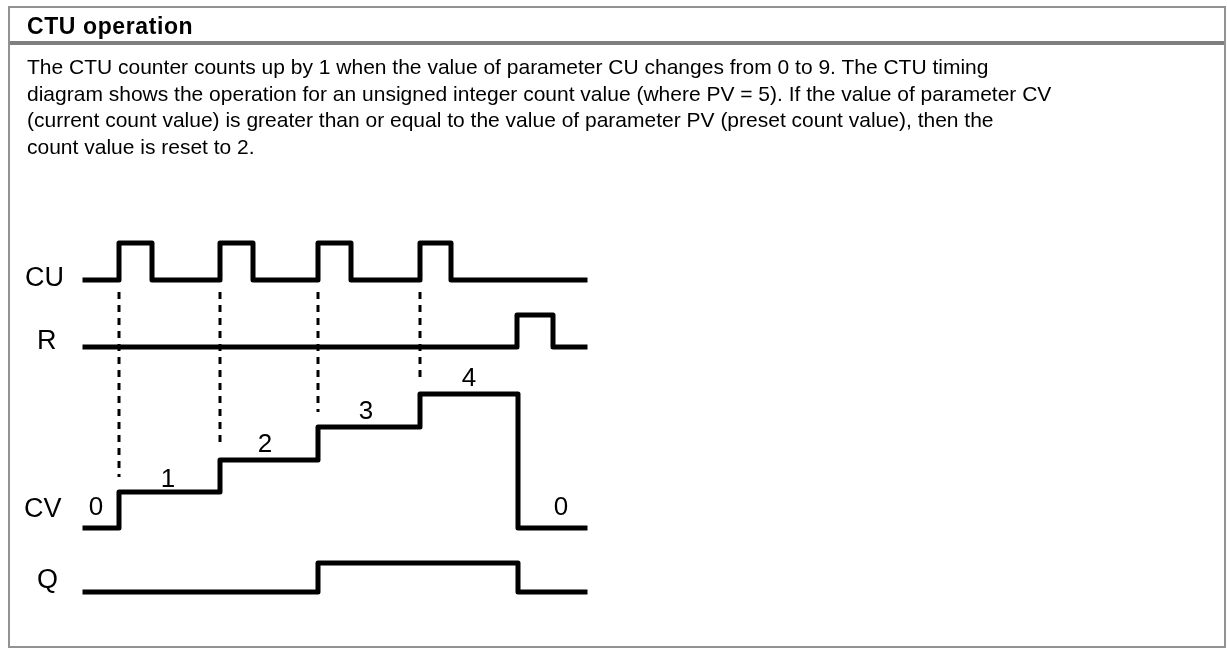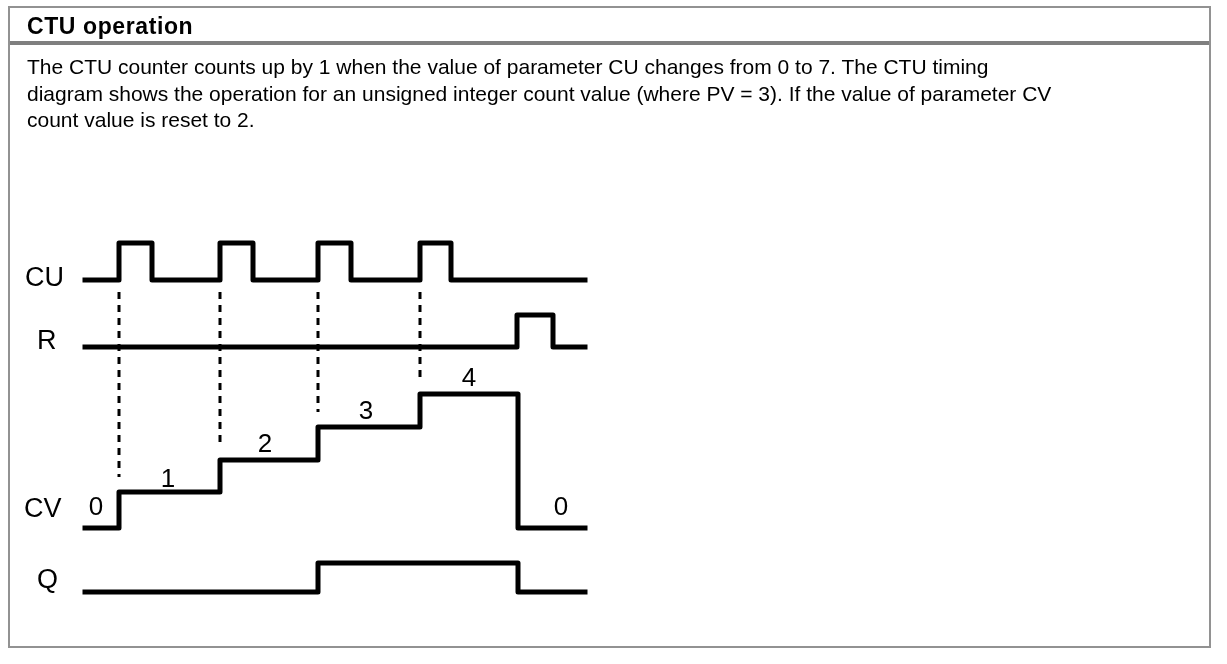--- a/index.html
+++ b/index.html
@@ -13,20 +13,21 @@
     overflow: hidden;
   }
   .panel {
     position: absolute;
     left: 8px;
     top: 6px;
     width: 1199px;
     height: 638px;
     border: 2px solid var(--border, #929292);
     background: var(--bg, #ffffff);
+    padding-left: 15px;
   }
   .panel-title {
     position: absolute;
     left: 17px;
     top: 5px;
     font-size: 23px;
     font-weight: bold;
     letter-spacing: 0.6px;
     white-space: nowrap;
   }
@@ -83,24 +84,25 @@
 </style>
 </head>
 <body>
 
 <div class="page">
   <div class="panel">
     <div class="panel-title">CTU operation</div>
     <div class="title-separator"></div>
     <div class="body-text">
 
-        <div class="body-line">The CTU counter counts up by 1 when the value of parameter CU changes from 0 to 7. The CTU timing</div>
+        <div class="body-line">The CTU counter counts up by 1 when the value of parameter CU changes from 0 to 9. The CTU timing</div>
 
-        <div class="body-line">diagram shows the operation for an unsigned integer count value (where PV = 3). If the value of parameter CV</div>
+        <div class="body-line">diagram shows the operation for an unsigned integer count value (where PV = 5). If the value of parameter CV</div>
 
+        <div class="body-line">(current count value) is greater than or equal to the value of parameter PV (preset count value), then the</div>
 
 
         <div class="body-line">count value is reset to 2.</div>
       </div>
   </div>
 
   <svg class="diagram" viewBox="0 0 1227 664">
     <g id="g-dashed">
         <line x1="119" y1="292" x2="119" y2="477" class="dash"></line>
         <line x1="220" y1="292" x2="220" y2="445" class="dash"></line>

